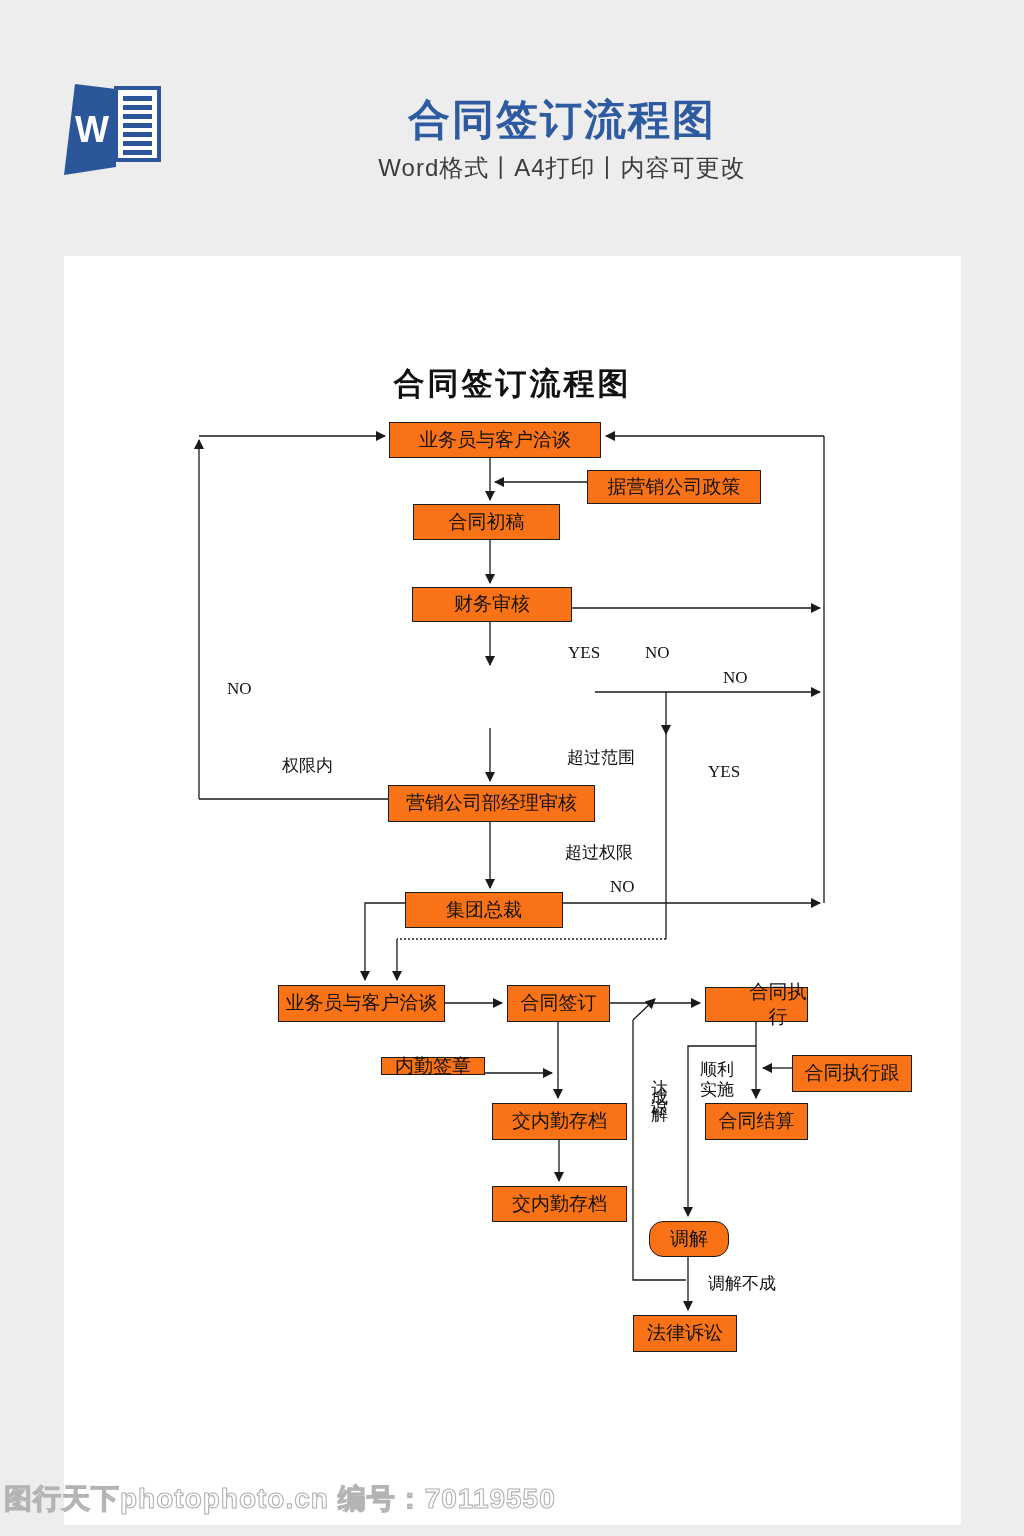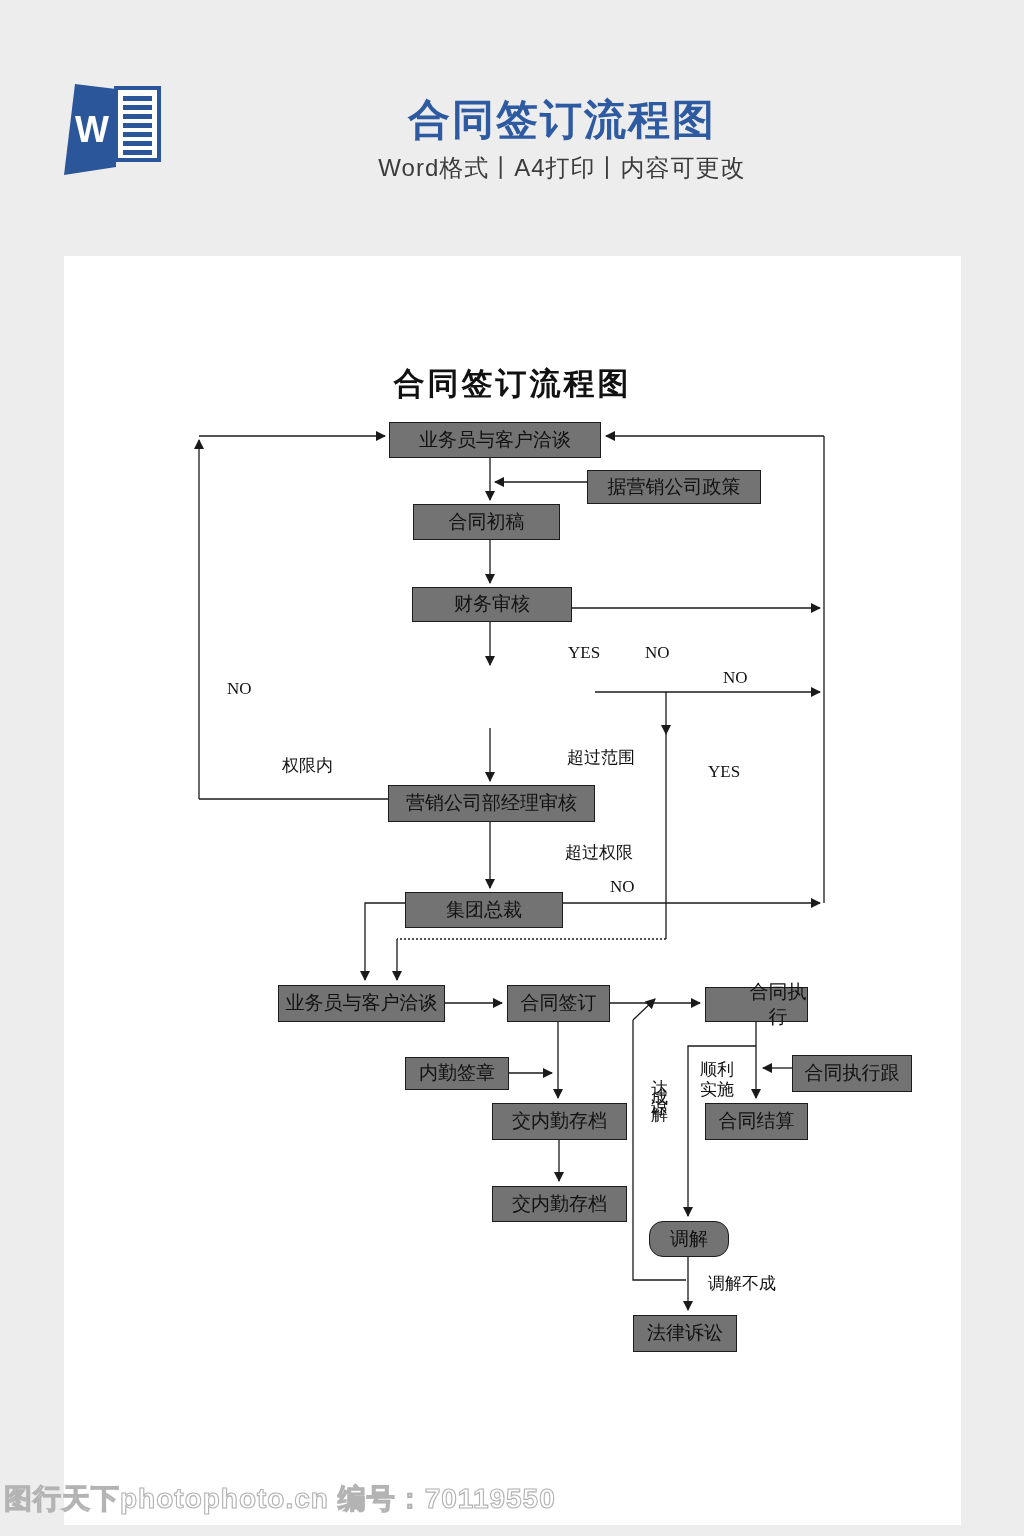--- a/index.html
+++ b/index.html
@@ -16,21 +16,21 @@
   .hdr-sub{position:absolute;left:100px;top:152px;width:924px;text-align:center;
        font-size:24px;color:#3b3b3b;letter-spacing:1px;}
 
   
   .doc{position:absolute;left:64px;top:256px;width:897px;height:1269px;background:#fff;}
   .flow-title{position:absolute;left:0;top:107px;width:897px;text-align:center;
        font-size:31px;font-weight:bold;color:#111;letter-spacing:3px;
        font-family:"Liberation Sans","DejaVu Sans",sans-serif;}
   svg.wires{position:absolute;left:0;top:0;width:897px;height:1269px;}
 
-  .fbox{position:absolute;box-sizing:border-box;border:1.4px solid #1c1c1c;background:#737373;
+  .fbox{position:absolute;box-sizing:border-box;border:1.4px solid #1c1c1c;background:#f97316;
        display:flex;align-items:center;justify-content:center;text-align:center;
        font-size:19px;color:#111;line-height:1.3;white-space:pre-line;
        font-family:"Liberation Serif","DejaVu Serif",serif;}
   .flabel{position:absolute;font-size:17px;color:#111;white-space:pre-line;line-height:1.18;
        font-family:"Liberation Serif","DejaVu Serif",serif;}
   .vertical{writing-mode:vertical-rl;letter-spacing:9px;}
 
   
   .watermark{position:absolute;left:4px;top:1480px;font-size:28px;font-weight:bold;
        color:#ffffff;-webkit-text-stroke:1.1px #b3b3b3;
@@ -113,21 +113,21 @@
 
     <div class="fbox" style="left:325px;top:166px;width:212px;height:36px;">业务员与客户洽谈</div>
     <div class="fbox" style="left:523px;top:214px;width:174px;height:34px;">据营销公司政策</div>
     <div class="fbox" style="left:349px;top:248px;width:147px;height:36px;">合同初稿</div>
     <div class="fbox" style="left:348px;top:331px;width:160px;height:35px;">财务审核</div>
     <div class="fbox" style="left:324px;top:529px;width:207px;height:37px;">营销公司部经理审核</div>
     <div class="fbox" style="left:341px;top:636px;width:158px;height:36px;">集团总裁</div>
     <div class="fbox" style="left:214px;top:729px;width:167px;height:37px;">业务员与客户洽谈</div>
     <div class="fbox" style="left:443px;top:729px;width:103px;height:37px;">合同签订</div>
     <div class="fbox" style="left:641px;top:731px;width:103px;height:35px;padding-left:43px;">合同执行</div>
-    <div class="fbox" style="left:317px;top:801px;width:104px;height:33px;margin-left:24px;">内勤签章</div>
+    <div class="fbox" style="left:317px;top:801px;width:104px;height:18px;">内勤签章</div>
     <div class="fbox" style="left:428px;top:847px;width:135px;height:37px;">交内勤存档</div>
     <div class="fbox" style="left:428px;top:930px;width:135px;height:36px;">交内勤存档</div>
     <div class="fbox" style="left:728px;top:799px;width:120px;height:37px;">合同执行跟</div>
     <div class="fbox" style="left:641px;top:847px;width:103px;height:37px;">合同结算</div>
     <div class="fbox" style="left:585px;top:965px;width:80px;height:36px;border-radius:14px;">调解</div>
     <div class="fbox" style="left:569px;top:1059px;width:104px;height:37px;">法律诉讼</div>
 
     <div class="flabel" style="left:504px;top:387px;">YES</div>
     <div class="flabel" style="left:581px;top:387px;">NO</div>
     <div class="flabel" style="left:659px;top:412px;">NO</div>

